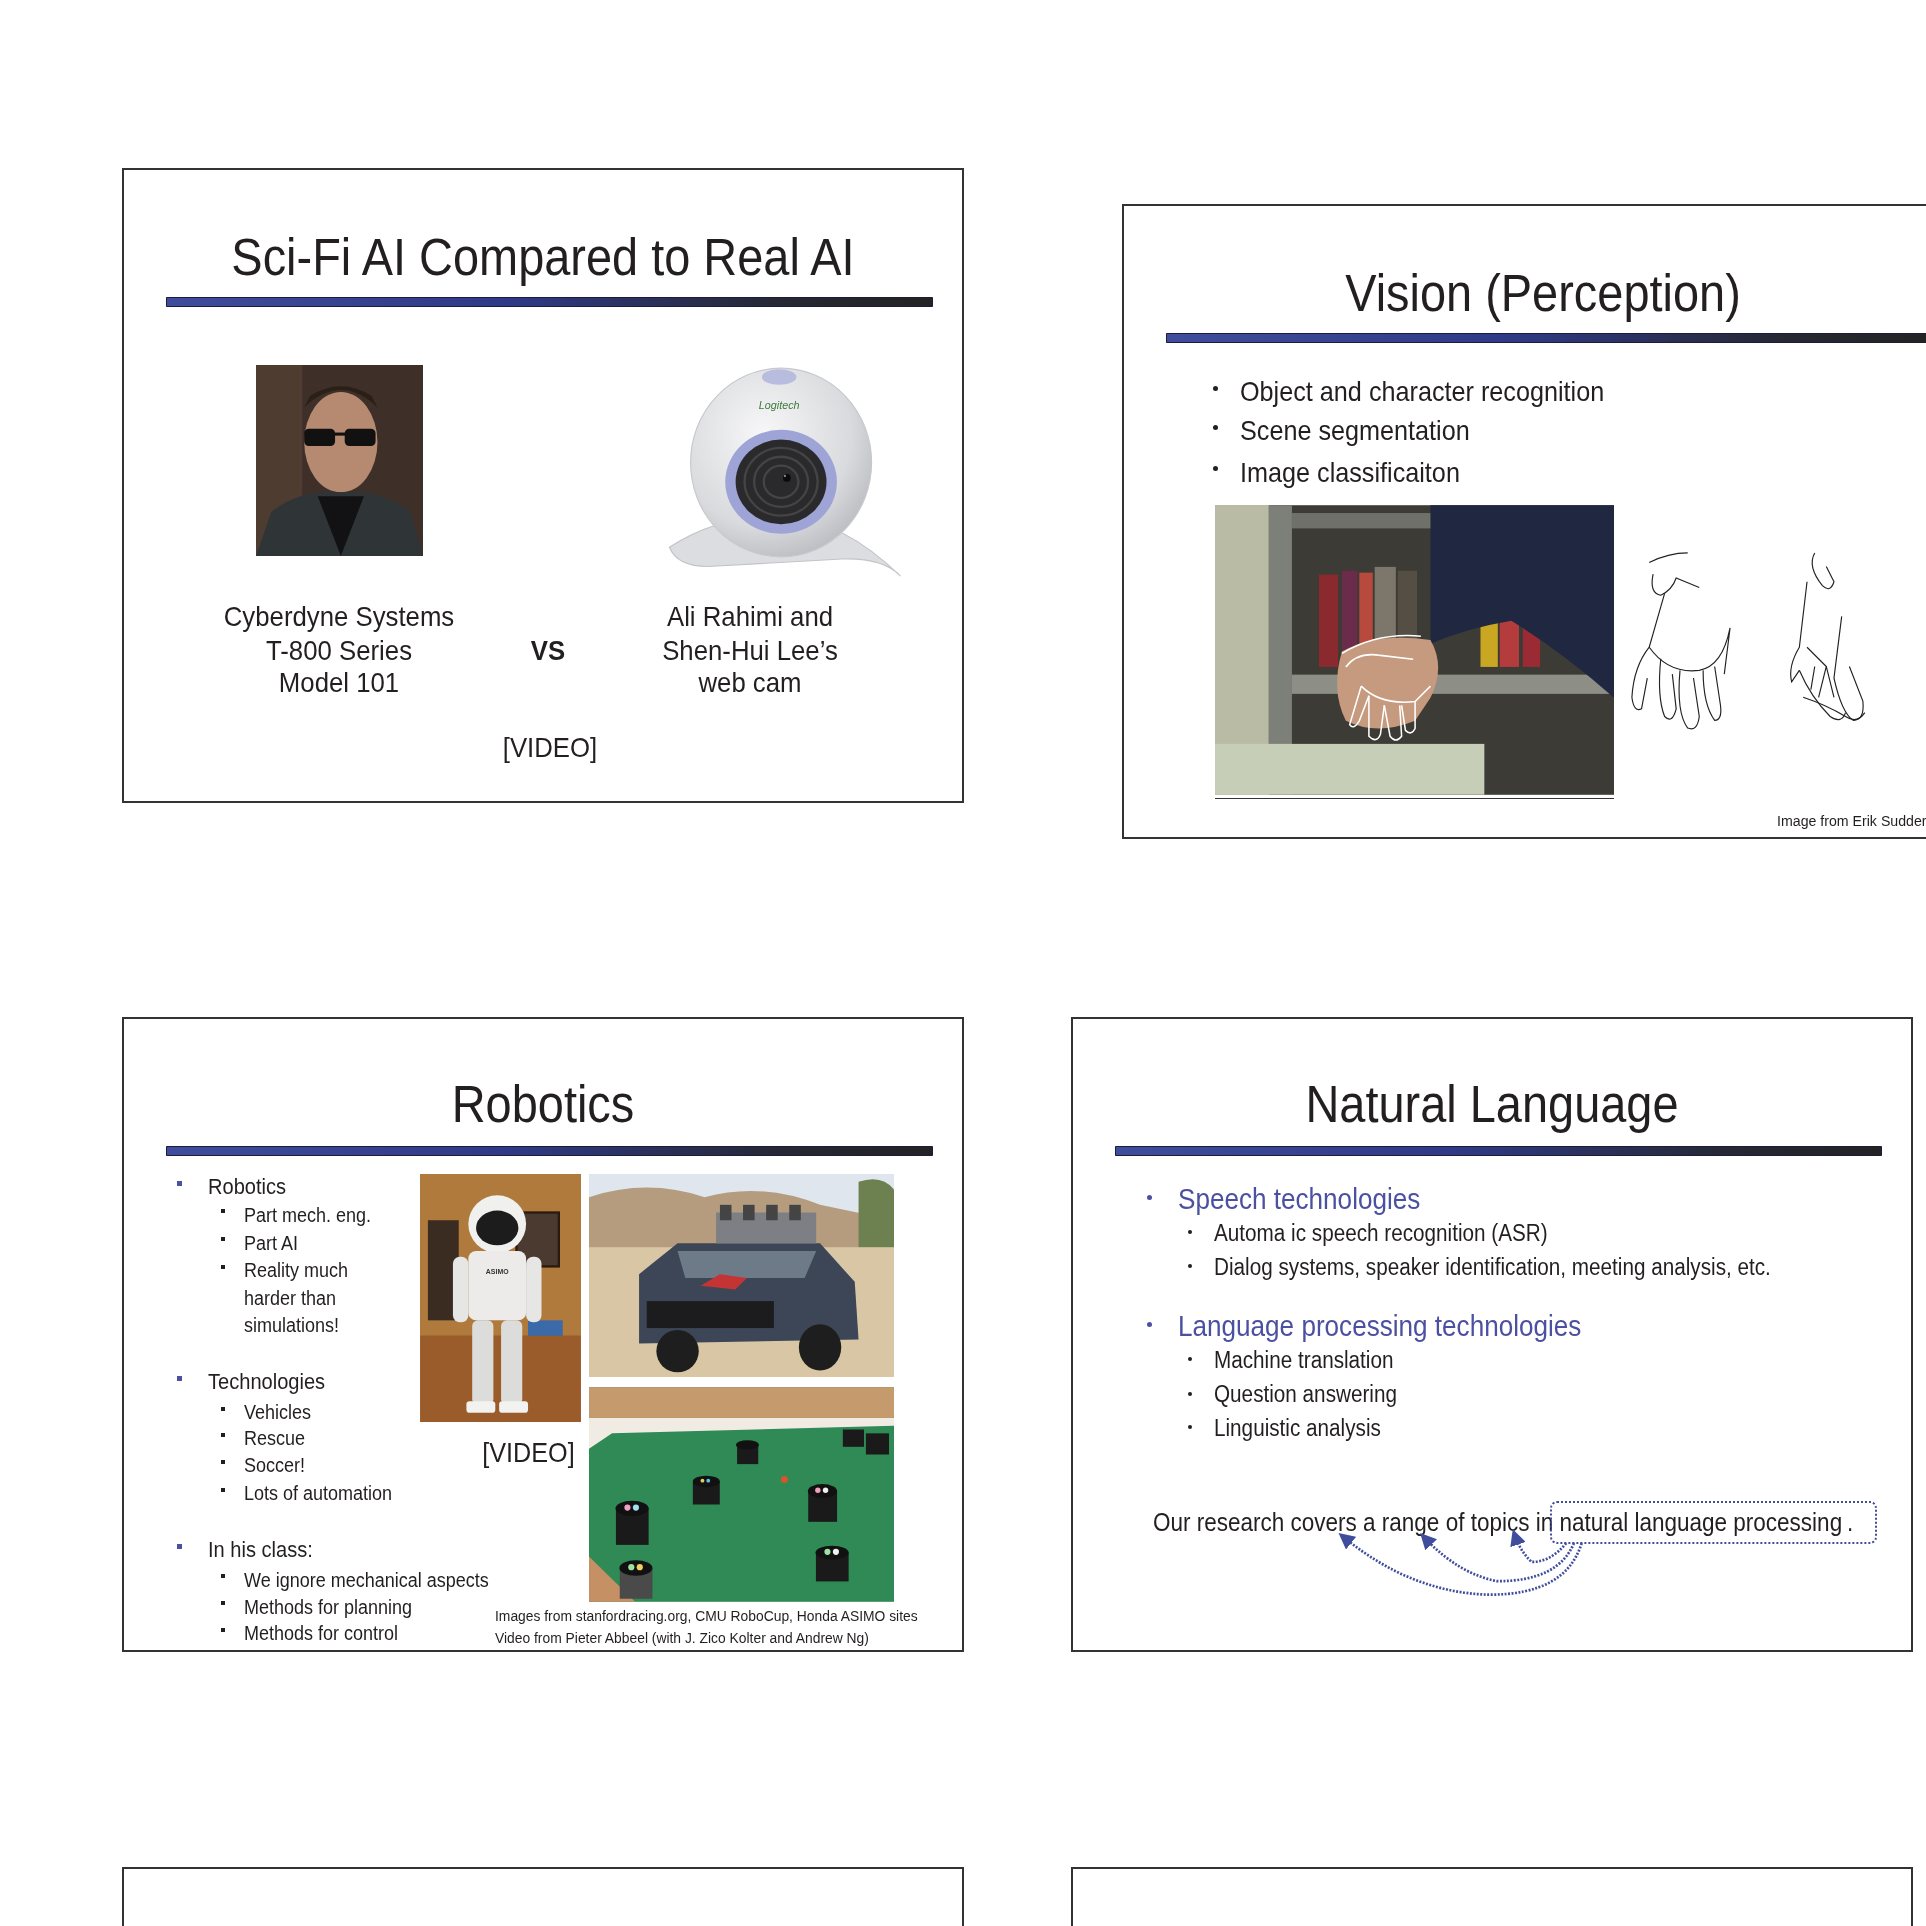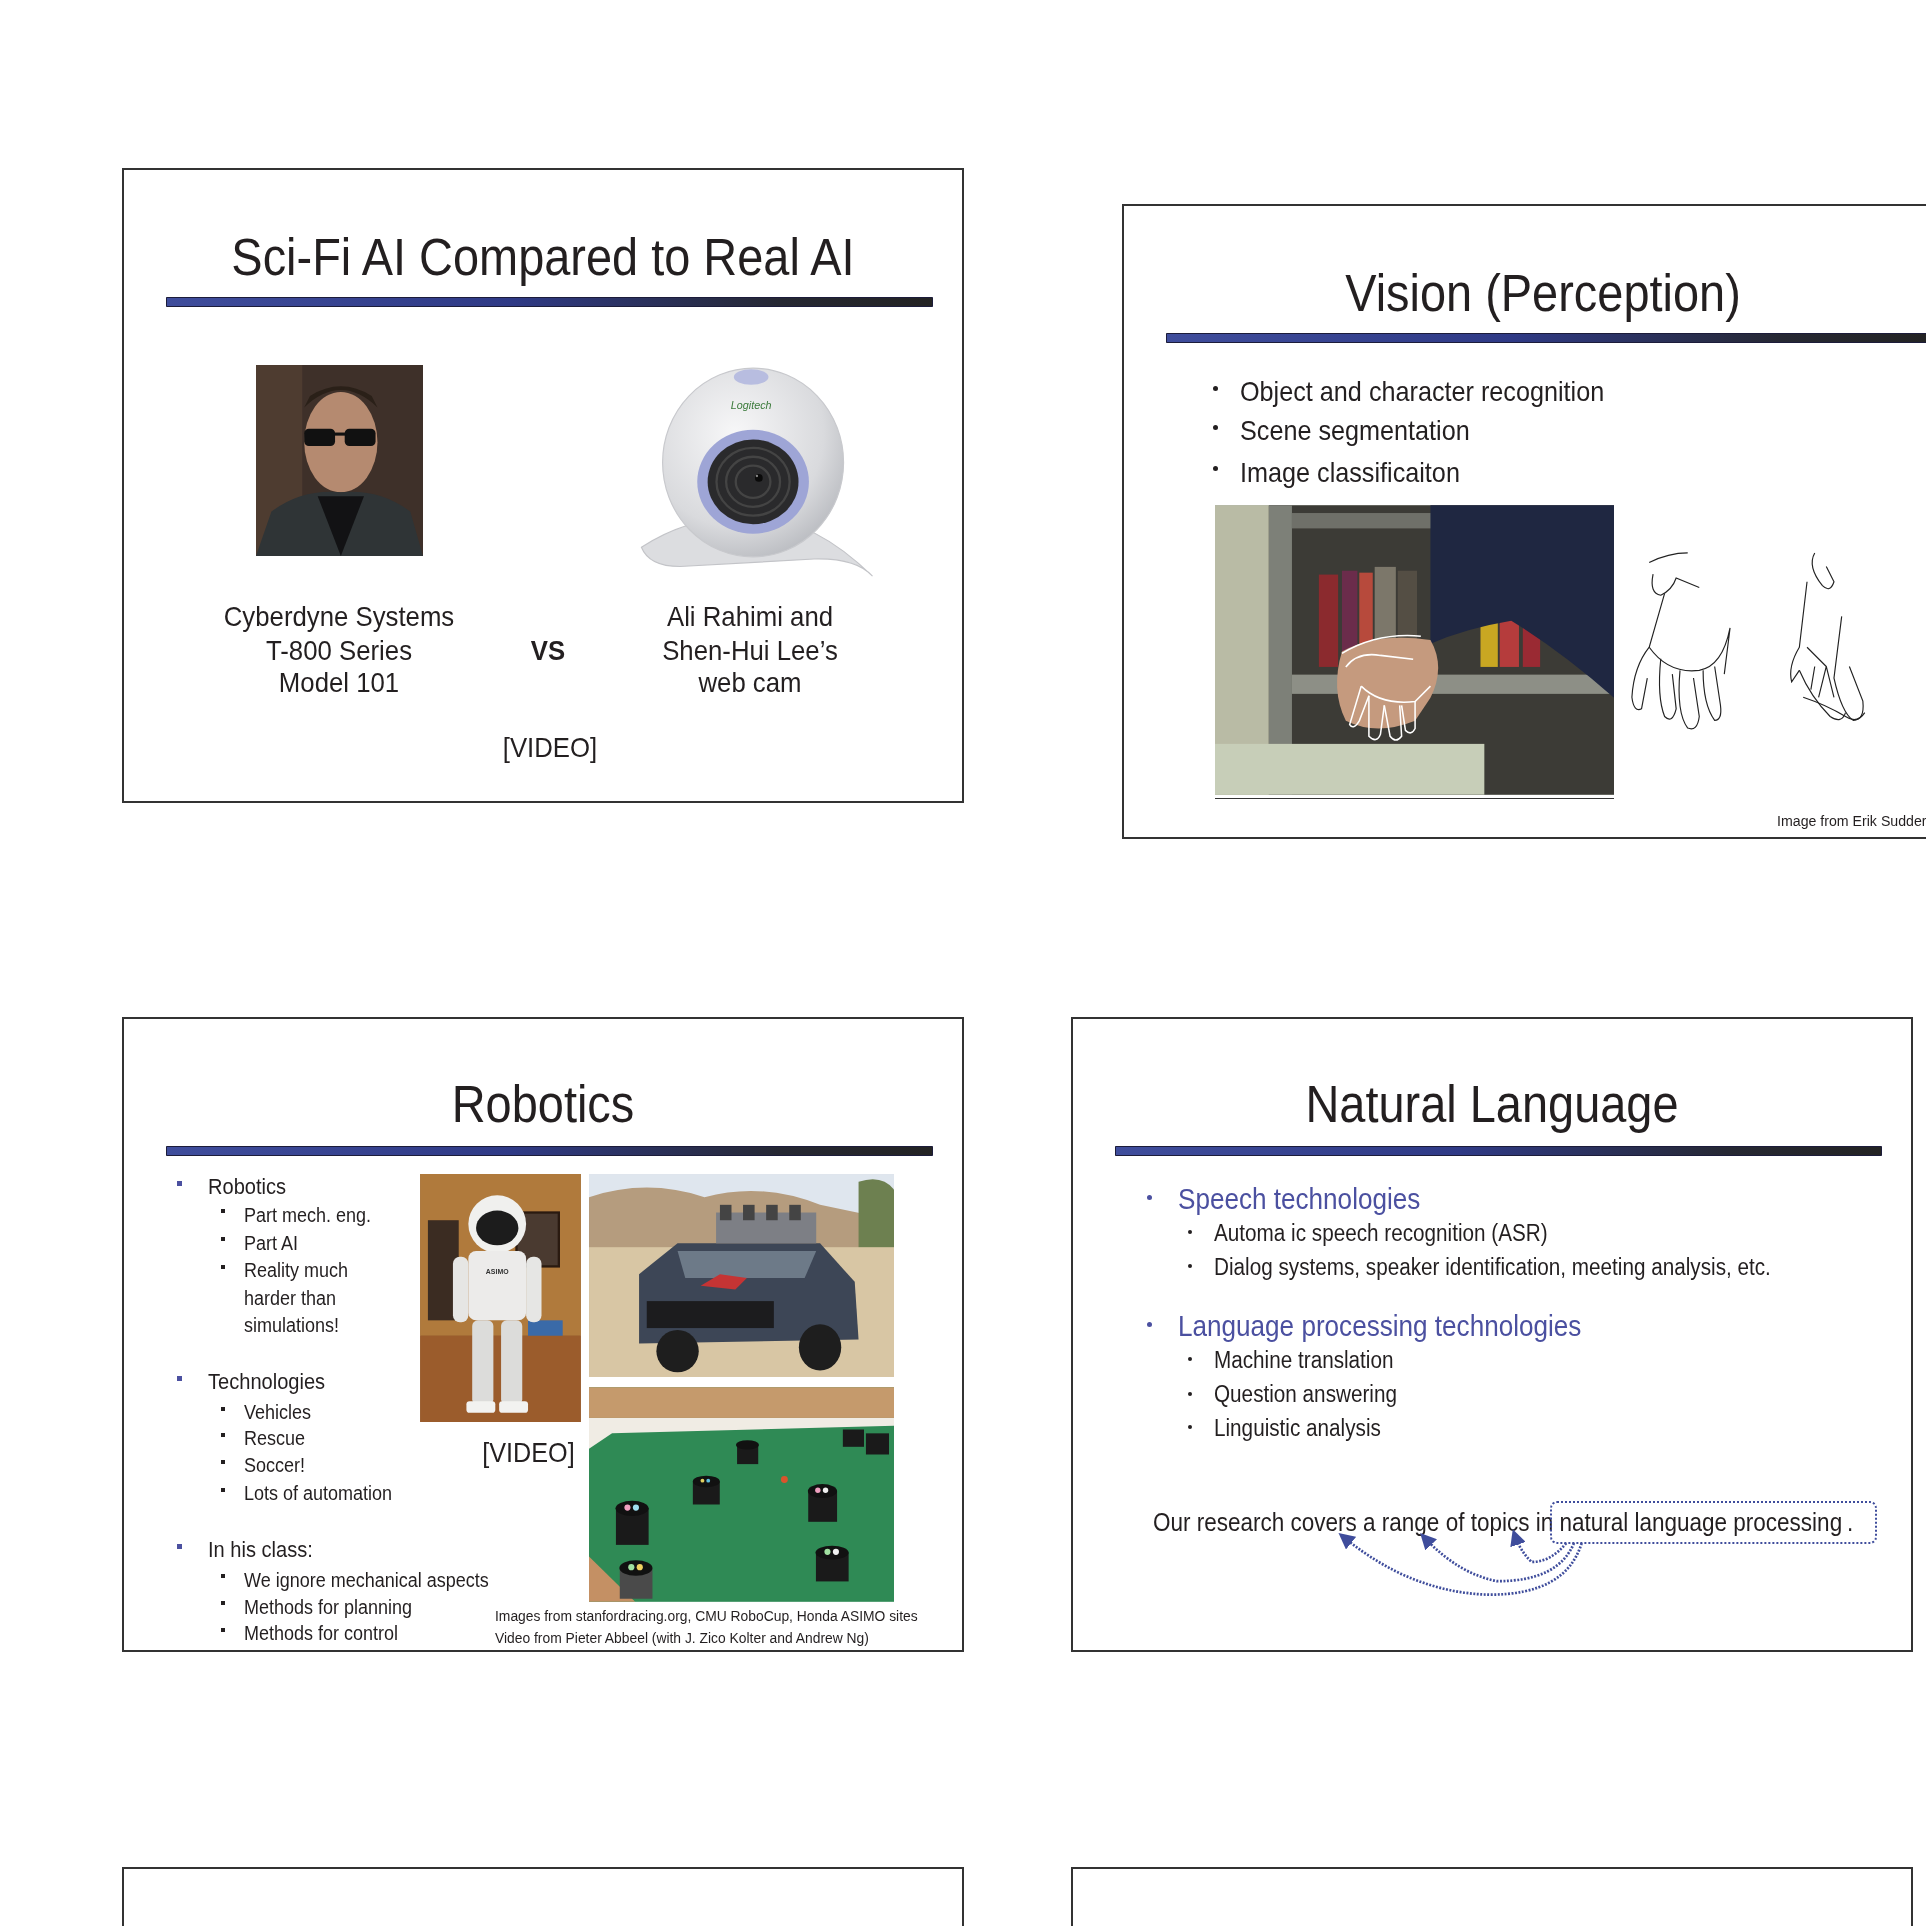--- a/index.html
+++ b/index.html
@@ -30,21 +30,21 @@
       <ellipse cx="220" cy="200" rx="95" ry="130" fill="#b58a70"></ellipse>
       <path d="M125 110 Q220 20 315 110 L300 80 Q220 30 140 80 Z" fill="#2a2018"></path>
       <rect x="125" y="165" width="80" height="45" rx="12" fill="#111"></rect>
       <rect x="230" y="165" width="80" height="45" rx="12" fill="#111"></rect>
       <rect x="200" y="175" width="35" height="8" fill="#111"></rect>
       <path d="M0 495 L40 380 Q120 320 220 330 Q320 320 400 380 L433 495 Z" fill="#2f3436"></path>
       <path d="M160 340 L220 495 L280 340 Z" fill="#121214"></path>
     </svg>
   </div>
 
-  <div class="photo" style="left:502px; top:196px; width:248px; height:215px;">
+  <div class="photo" style="left:530px; top:196px; width:248px; height:215px;">
     <svg width="248" height="215" viewBox="0 0 644 557">
       <defs>
         <radialGradient id="wcBody" cx="40%" cy="35%" r="70%">
           <stop offset="0%" stop-color="#f7f7f8"></stop>
           <stop offset="70%" stop-color="#d9dadd"></stop>
           <stop offset="100%" stop-color="#b9bbc0"></stop>
         </radialGradient>
       </defs>
       <path d="M40 470 Q180 380 320 400 Q470 380 640 545 Q600 500 500 500 L140 520 Q60 520 40 470 Z" fill="#dcdde0" stroke="#c3c4c8" stroke-width="3"></path>
       <ellipse cx="330" cy="250" rx="235" ry="245" fill="url(#wcBody)" stroke="#c8c9cd" stroke-width="3"></ellipse>

